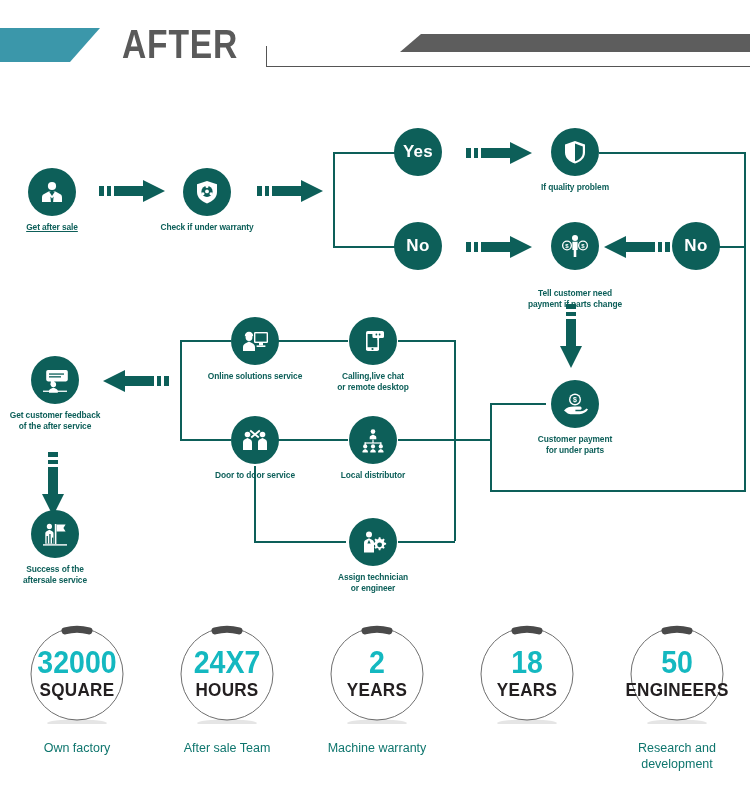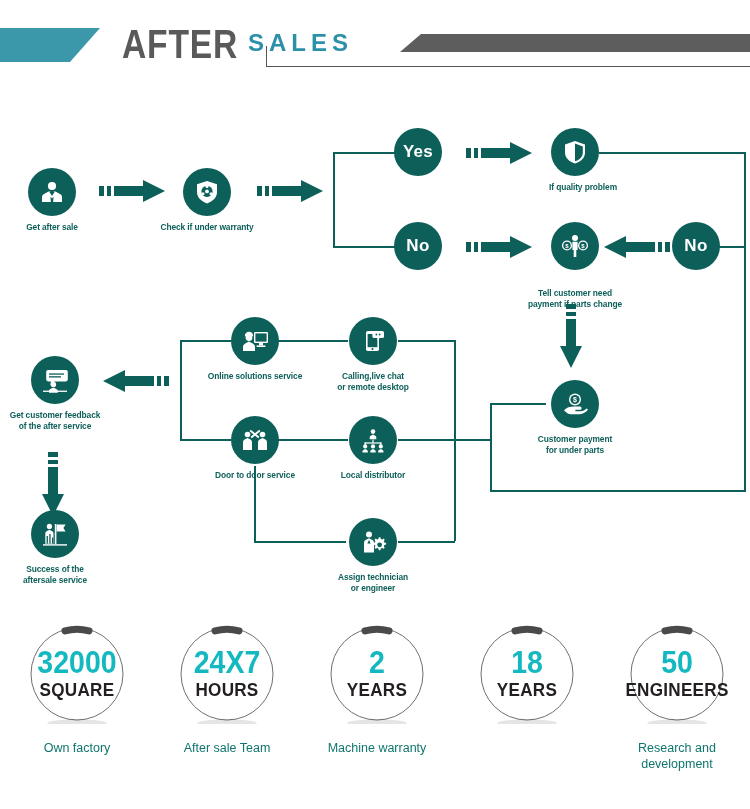--- a/index.html
+++ b/index.html
@@ -98,21 +98,20 @@
   }
 </style>
 </head>
 <body>
 
 <div class="stage">
 
   <div class="header">
     <div class="hdr-para-left"></div>
     <div class="hdr-after">AFTER</div>
-    <div class="hdr-sales">SALES</div>
     <div class="hdr-para-right"></div>
     <div class="hdr-rule-h"></div>
     <div class="hdr-rule-v"></div>
   </div>
 
   <div class="flow">
 
     <div class="ln lnv" style="left:333px;top:60px;height:96px;"></div>
     <div class="ln lnh" style="left:333px;top:60px;width:62px;"></div>
     <div class="ln lnh" style="left:333px;top:154px;width:62px;"></div>
@@ -207,21 +206,21 @@
 
     <div class="node" style="left:0px;top:70px;width:104px;">
       <div class="disc" style="left:28px;top:6px;width:48px;height:48px;">
         <svg class="icn" width="26" height="26" viewBox="0 0 26 26" fill="#fff">
           <circle cx="13" cy="7" r="4.1"></circle>
           <path d="M13 12.5 L9.6 12.5 L4.6 15.2 C3.5 15.9 3 17 3 18.3 V23 H23 V18.3 C23 17 22.5 15.9 21.4 15.2 L16.4 12.5 Z"></path>
           <path d="M10.4 12.9 L13 17 L15.6 12.9 L13 11.6 Z" fill="#0d5f59"></path>
           <path d="M11.4 17.6 L13 19.4 L14.6 17.6 L14.1 22.9 H11.9 Z" fill="#0d5f59"></path>
         </svg>
       </div>
-      <div class="cap" style="left:0px;top:60px;width:104px;">Get after sale</div>
+      <div class="cap" style="left:0px;top:60px;width:104px;text-decoration:underline;">Get after sale</div>
     </div>
 
     <div class="node" style="left:152px;top:70px;width:110px;">
       <div class="disc" style="left:31px;top:6px;width:48px;height:48px;">
         <svg class="icn" width="26" height="26" viewBox="0 0 26 26" fill="#fff">
           <path d="M13 2 L23 5.2 V13 C23 18.4 18.8 22.3 13 24.4 C7.2 22.3 3 18.4 3 13 V5.2 Z"></path>
           <circle cx="13" cy="12.4" r="5.6" fill="#0d5f59"></circle>
           <circle cx="13" cy="12.4" r="1.9" fill="#fff"></circle>
           <circle cx="13" cy="7.6" r="1.5" fill="#fff"></circle>
           <circle cx="9" cy="14.8" r="1.5" fill="#fff"></circle>
@@ -243,21 +242,21 @@
       </div>
     </div>
 
     <div class="node" style="left:520px;top:36px;width:110px;">
       <div class="disc" style="left:31px;top:0px;width:48px;height:48px;">
         <svg class="icn" width="26" height="26" viewBox="0 0 26 26" fill="#fff">
           <path d="M13 2 L23 5.6 V13.4 C23 18.8 18.8 22.6 13 24.6 C7.2 22.6 3 18.8 3 13.4 V5.6 Z"></path>
           <path d="M13 4.6 L20.8 7.4 V13.4 C20.8 17.6 17.6 20.6 13 22.3 Z" fill="#0d5f59"></path>
         </svg>
       </div>
-      <div class="cap" style="left:8px;top:54px;width:110px;">If quality problem</div>
+      <div class="cap" style="left:0px;top:54px;width:110px;">If quality problem</div>
     </div>
 
     <div class="node" style="left:510px;top:130px;width:130px;">
       <div class="disc" style="left:41px;top:0px;width:48px;height:48px;">
         <svg class="icn" width="28" height="26" viewBox="0 0 28 26" fill="#fff">
           <circle cx="14" cy="5" r="3"></circle>
           <path d="M11.4 8.8 H16.6 V17 H15.3 V24 H12.7 V17 H11.4 Z"></path>
           <circle cx="6" cy="12.5" r="5" fill="#fff"></circle>
           <circle cx="6" cy="12.5" r="3.7" fill="#0d5f59"></circle>
           <text x="6" y="15.4" font-size="6" font-family="Liberation Sans, sans-serif" font-weight="bold" fill="#fff" text-anchor="middle">$</text>

